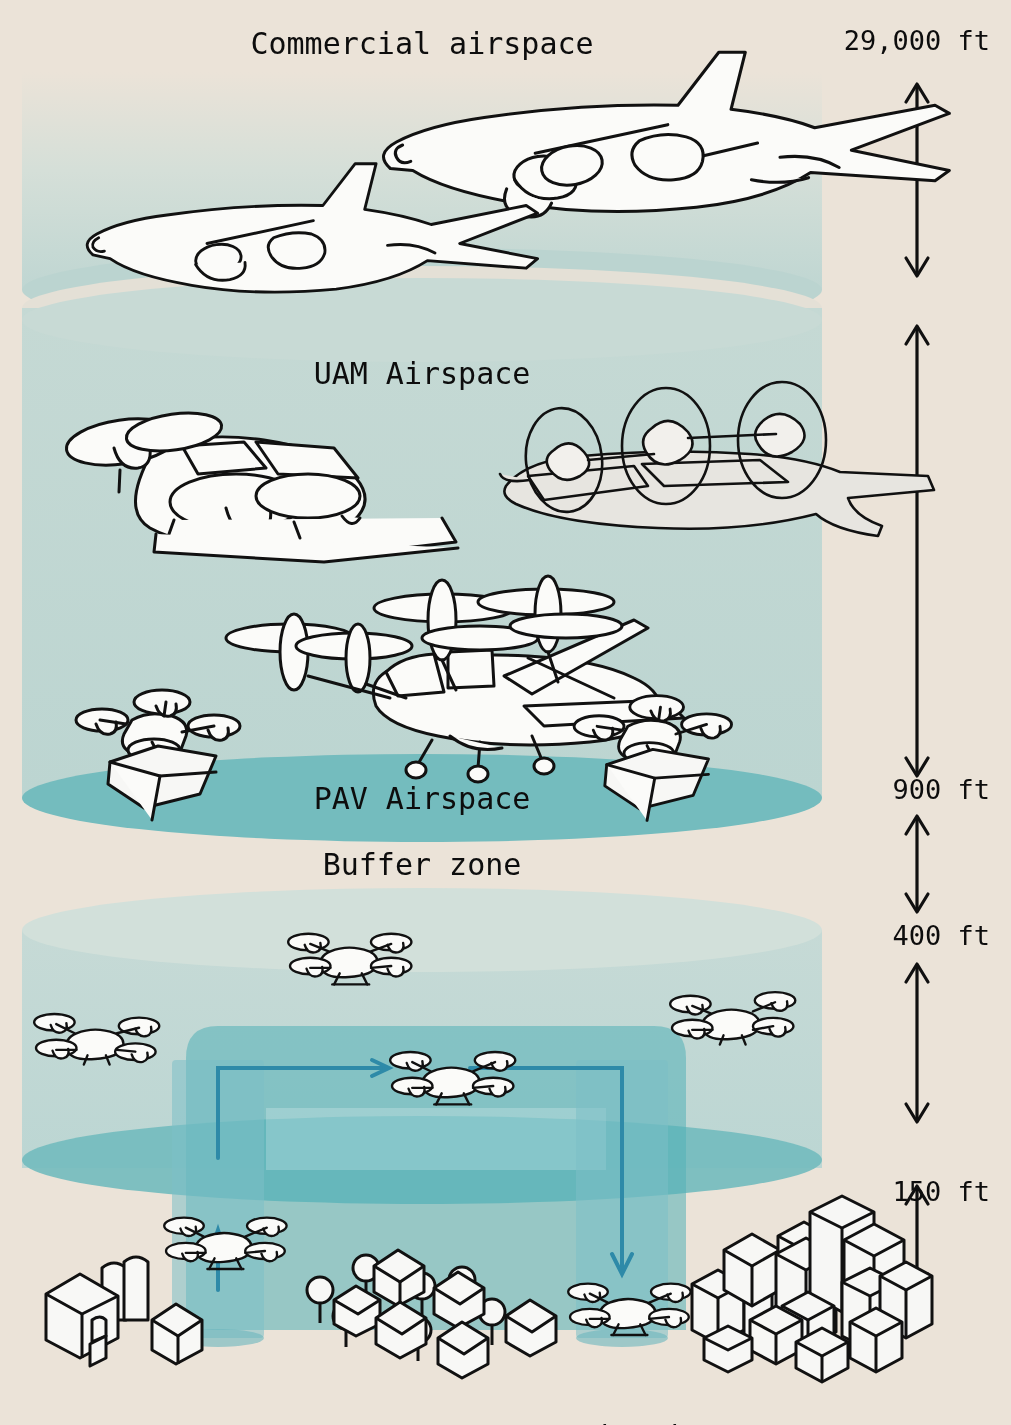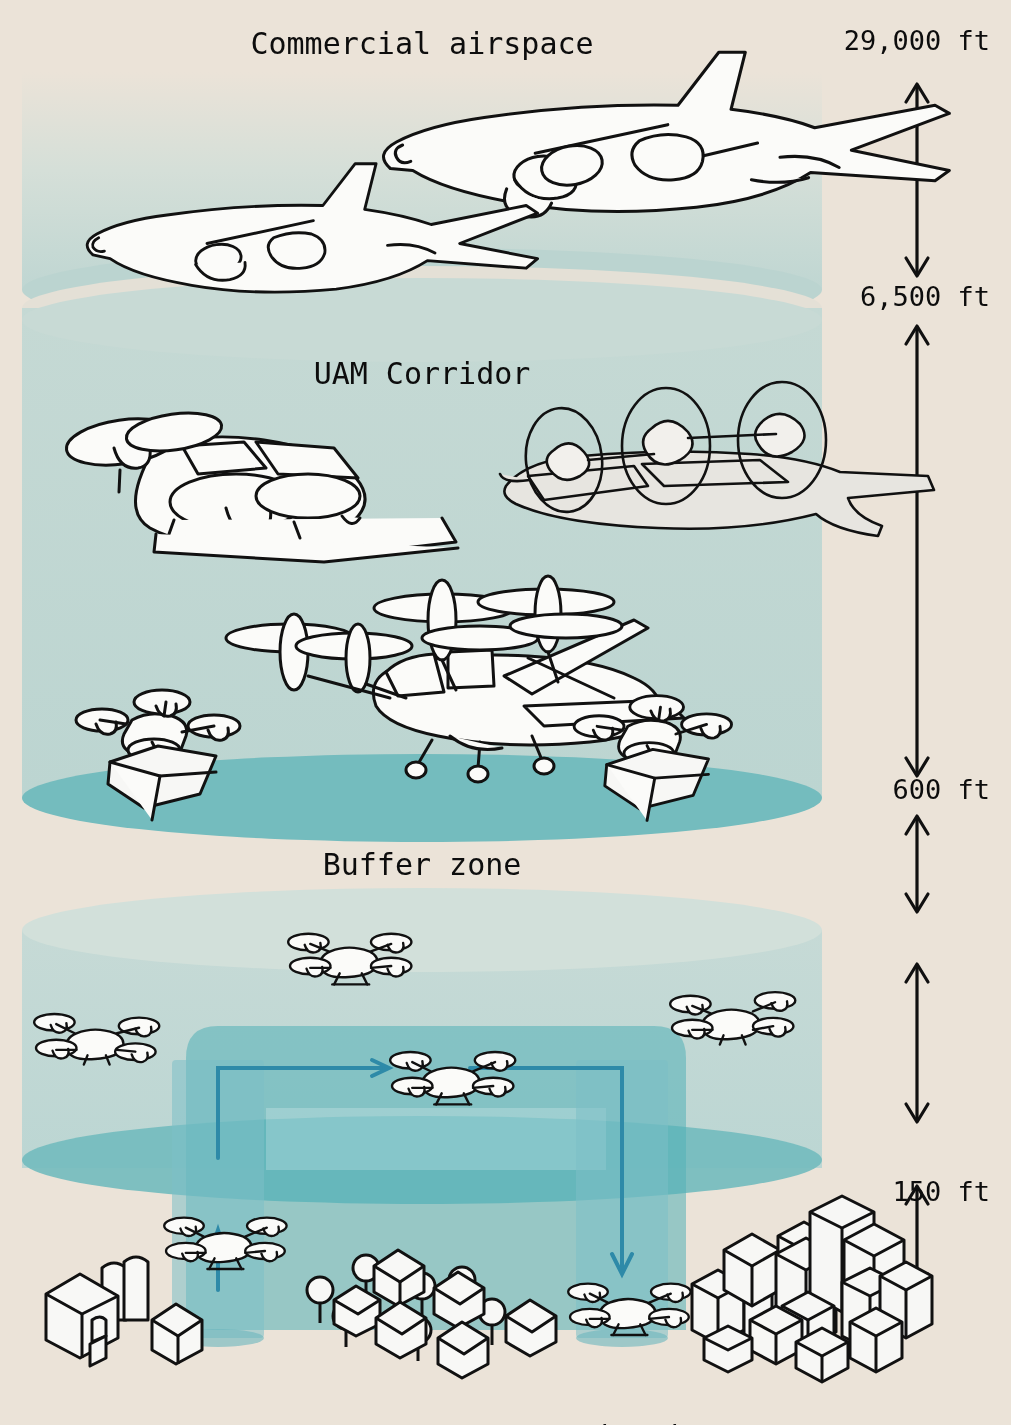--- a/index.html
+++ b/index.html
@@ -444,29 +444,30 @@
           <path d="M188 140 l0 36"></path>
       <path d="M16 142 l24 -12 l24 12 l0 22 l-24 12 l-24 -12 z"></path>
           <path d="M16 142 l24 12 l24 -12"></path>
     </g>
   </g>
 
 </svg>
 
 <div class="lbl zone-label" style="left:0;top:26px;width:844px;">Commercial airspace</div>
 
-<div class="lbl zone-label" style="left:0;top:356px;width:844px;">UAM Corridor</div>
-
+<div class="lbl zone-label" style="left:0;top:356px;width:844px;">UAM Airspace</div>
+
+<div class="lbl zone-label" style="left:0;top:781px;width:844px;">PAV Airspace</div>
 
 <div class="lbl zone-label" style="left:0;top:847px;width:844px;">Buffer zone</div>
 
 
 <div class="lbl alt-label" style="left:700px;top:25px;width:290px;">29,000 ft</div>
-<div class="lbl alt-label" style="left:700px;top:281px;width:290px;">6,500 ft</div>
-<div class="lbl alt-label" style="left:700px;top:774px;width:290px;">600 ft</div>
+<div class="lbl alt-label" style="left:700px;top:774px;width:290px;">900 ft</div>
+<div class="lbl alt-label" style="left:700px;top:920px;width:290px;">400 ft</div>
 <div class="lbl alt-label" style="left:700px;top:1136px;width:290px;margin-top:40px;">150 ft</div>
 
 <div class="lbl aero-label" style="left:88px;top:1345px;width:260px;">
   <div>Source</div>
   
 </div>
 
 <div class="lbl aero-label" style="left:492px;top:1345px;width:260px;">
   <div>Destination</div>
   

